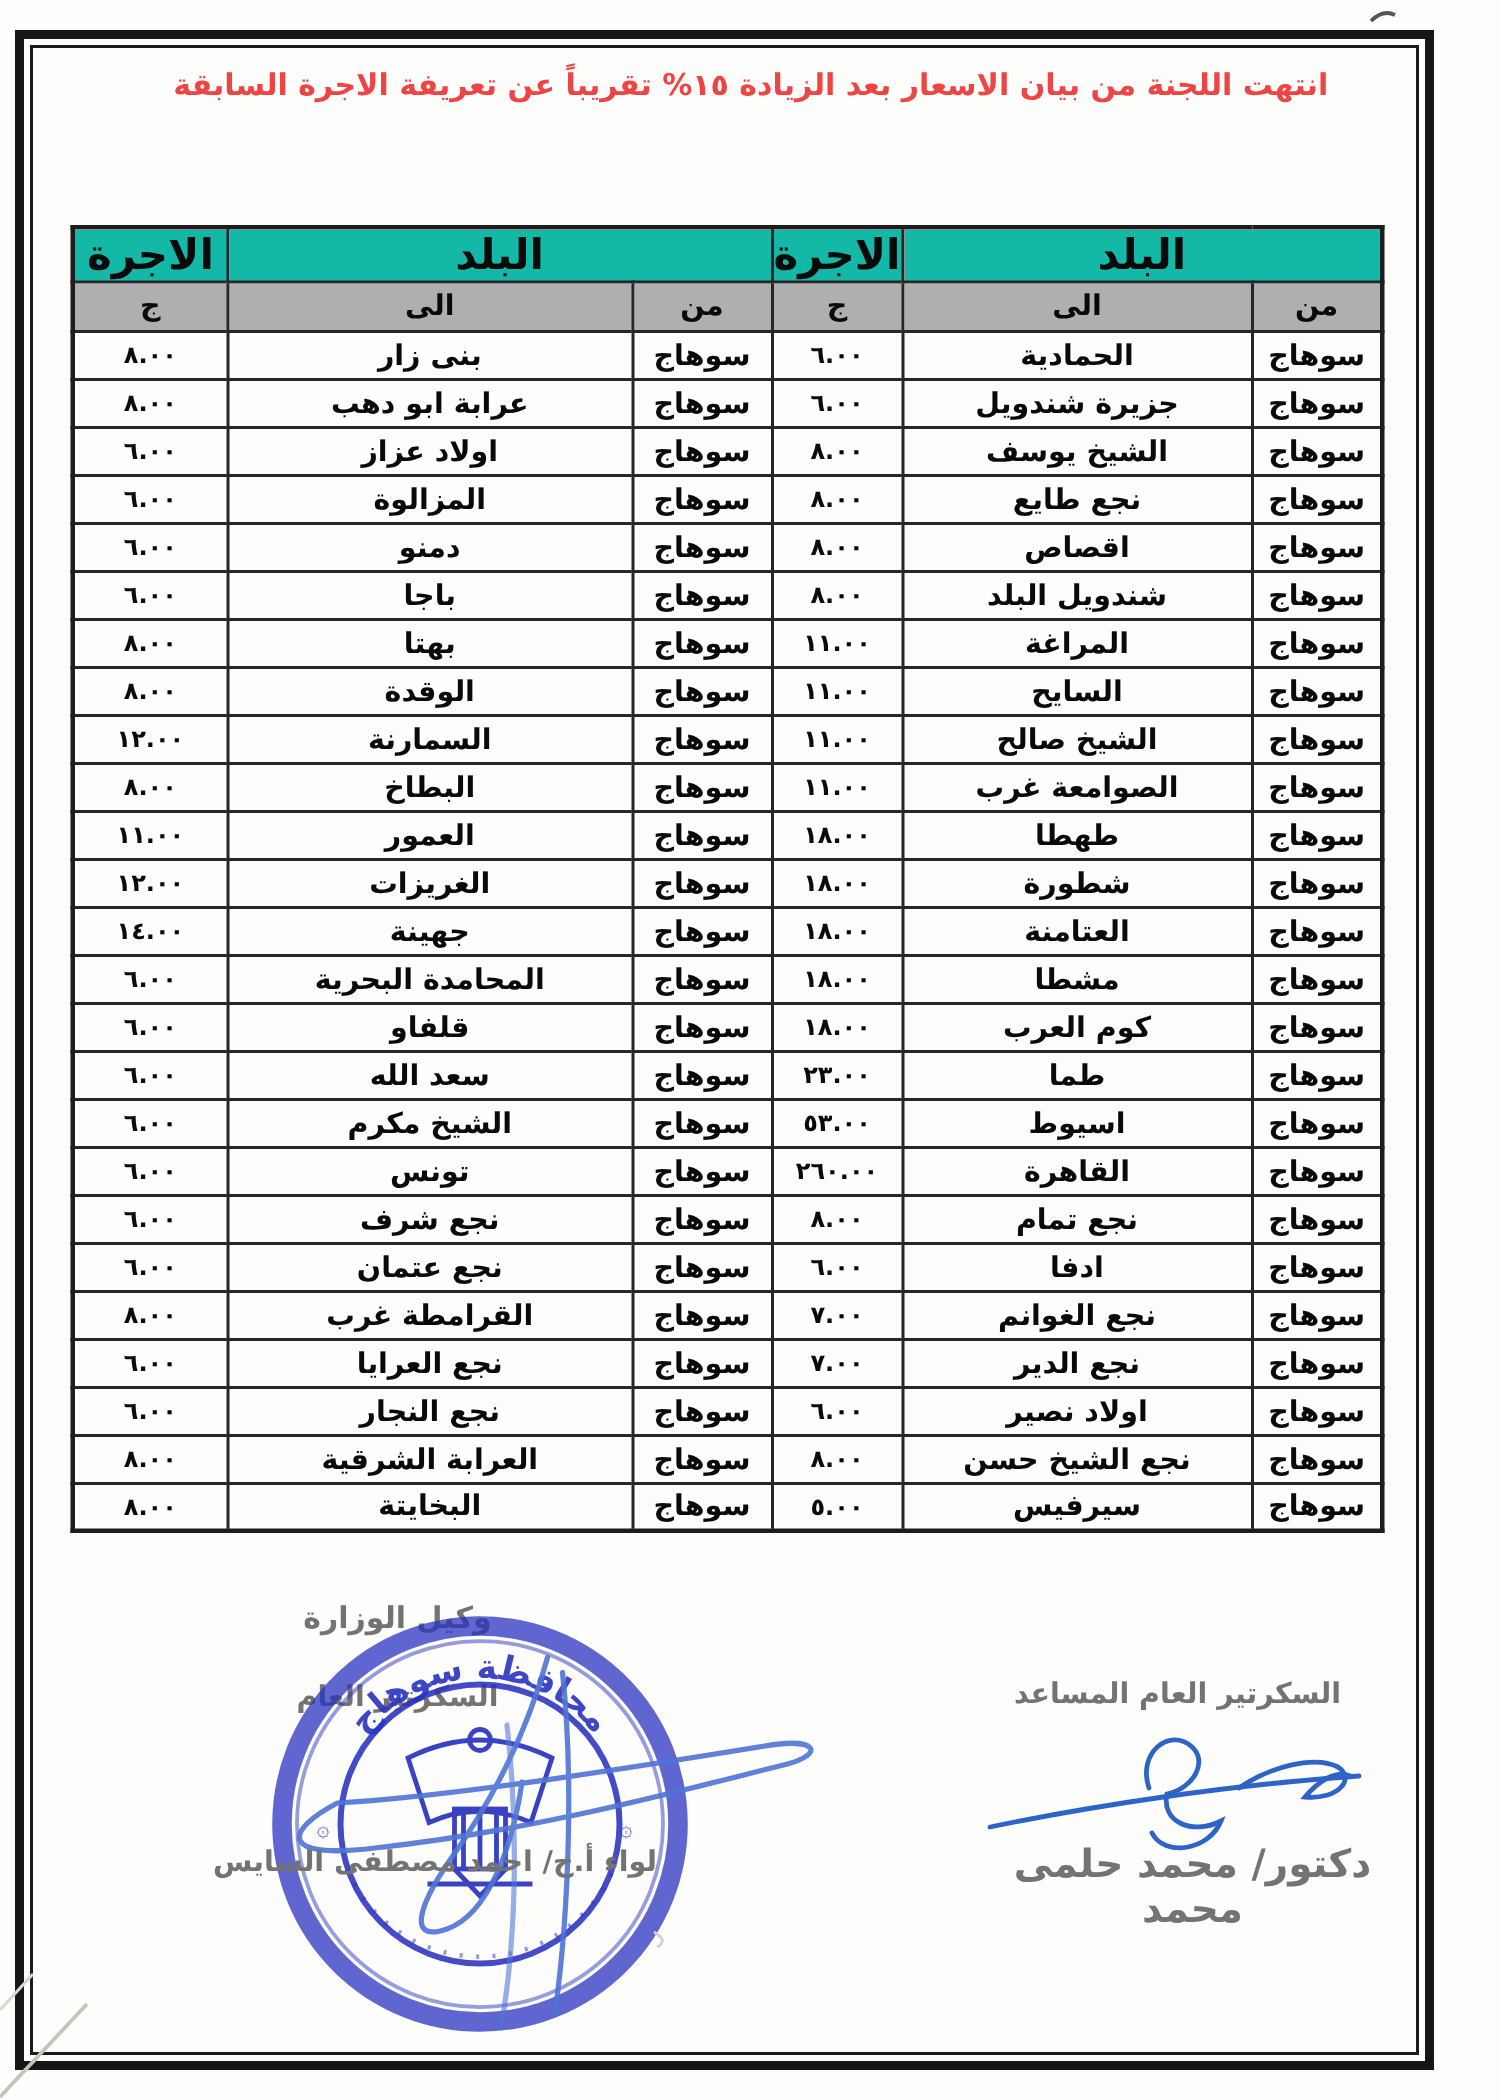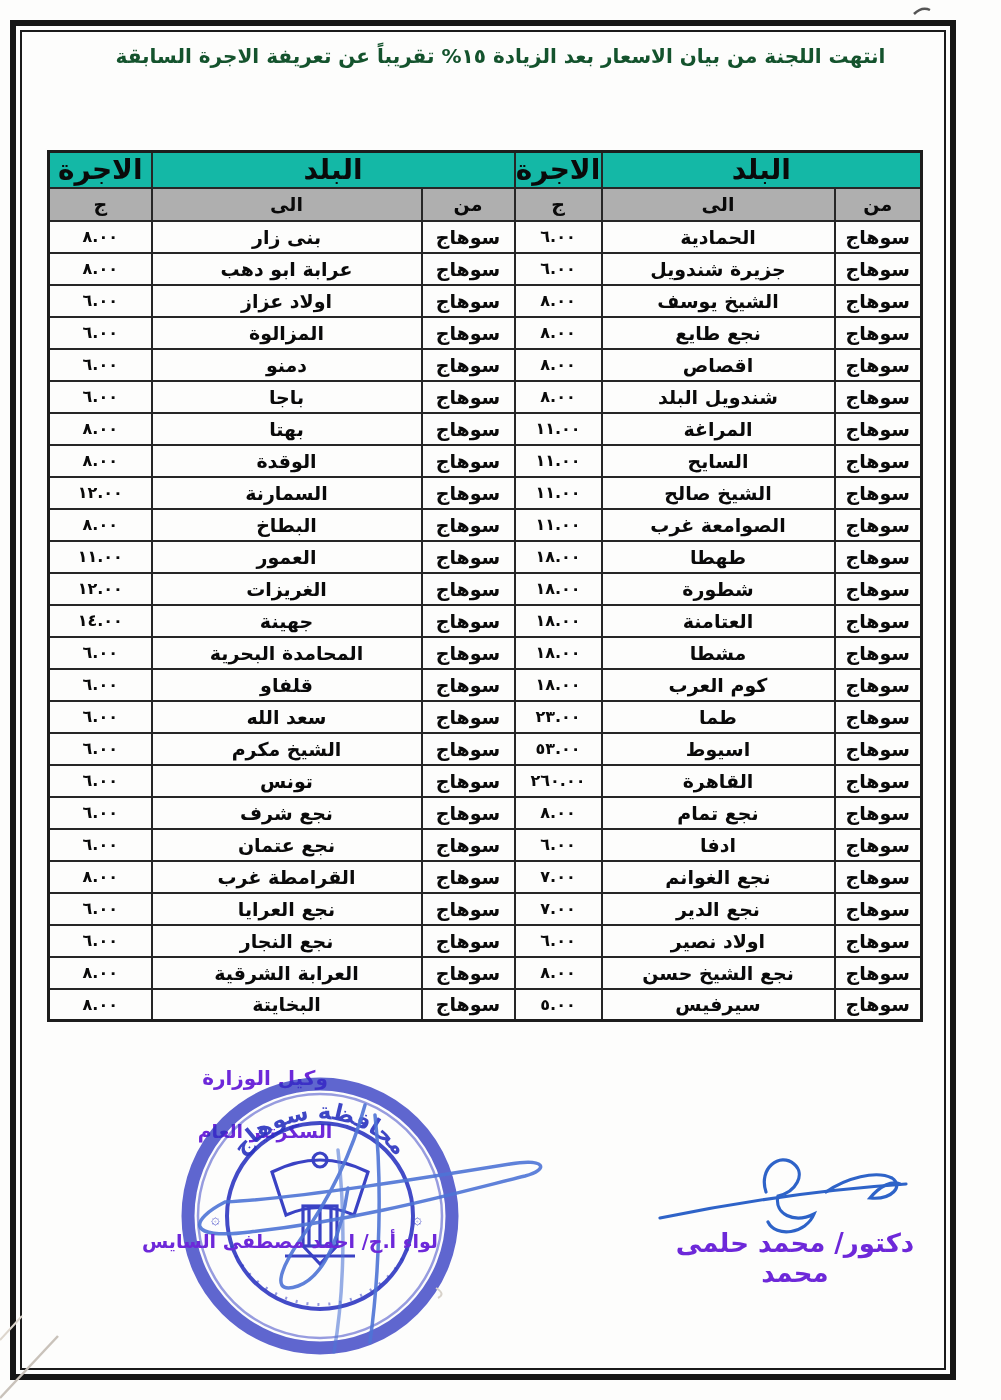--- a/index.html
+++ b/index.html
@@ -14,21 +14,21 @@
   .frame-outer{
     position:absolute;left:10px;top:20px;width:946px;height:1360px;
     border:6px solid #161616;box-sizing:border-box;
   }
   .frame-inner{
     position:absolute;inset:4px;border:2.5px solid #1b1b1b;
   }
   
   .title-block{
     position:absolute;left:0;top:44px;width:100%;
-    text-align:center;direction:rtl;color:#14532d;
+    text-align:center;direction:rtl;color:#ef4444;
   }
   .title-line1{font-size:20px;font-weight:bold;letter-spacing:0.2px;}
   .title-line2{font-size:24px;font-weight:bold;margin-top:6px;letter-spacing:0.3px;}
   
   table.tariff{
     position:absolute;left:47px;top:150px;width:873px;
     border-collapse:collapse;direction:rtl;table-layout:fixed;
     color:#0a0a0a;
   }
   table.tariff th,table.tariff td{
@@ -38,21 +38,21 @@
     padding:0;
   }
   table.tariff{border:3px solid #1d1d1d;}
   tr.group-row th{height:36px;font-size:28px;background:#14b8a6;}
   tr.band-row th{height:33px;font-size:19px;background:#afafaf;}
   tbody.rows td{height:32px;}
   td.col-from{font-size:19px;margin-top:44px;}
   td.col-to{font-size:19px;margin-left:32px;}
   td.col-fare{font-size:16px;letter-spacing:1px;}
   
-  .sig-text{direction:rtl;color:#6d28d9;font-weight:bold;position:absolute;text-align:center;}
+  .sig-text{direction:rtl;color:#737373;font-weight:bold;position:absolute;text-align:center;}
   .left-post1{left:120px;top:1066px;width:290px;font-size:20px;}
   .left-post2{left:130px;top:1120px;width:270px;font-size:19px;}
   .left-name{left:110px;top:1230px;width:360px;font-size:19px;z-index:5;}
   .right-post{left:640px;top:1118px;width:290px;font-size:19px;}
   .right-name{left:655px;top:1228px;width:280px;font-size:26px;}
   .stamp-wrap{position:absolute;left:165px;top:1068px;width:310px;height:300px;z-index:3;}
   .sig-overlay{position:absolute;left:130px;top:1080px;width:440px;height:290px;z-index:4;pointer-events:none;}
   .right-sign{position:absolute;left:648px;top:1140px;width:280px;height:100px;}
   .artifacts{position:absolute;inset:0;z-index:6;pointer-events:none;}
 </style>
@@ -330,20 +330,21 @@
 
   <svg class="sig-overlay" viewBox="0 0 440 290">
     <g stroke="#4e74d6" stroke-width="3.5" fill="none" stroke-linecap="round" opacity="0.9">
       <path d="M 95,122 C 60,140 55,160 120,152 C 230,140 330,112 395,96 C 420,89 415,78 380,84 C 300,97 170,118 95,122 Z"></path>
       <path d="M 235,25 C 220,80 195,125 170,160 C 148,192 142,215 168,206 C 196,196 212,150 218,108"></path>
       <path d="M 245,35 C 252,100 250,190 240,262"></path>
       <path d="M 208,70 C 216,140 214,215 204,272" opacity="0.65"></path>
     </g>
   </svg>
 
+  <div class="sig-text right-post">السكرتير العام المساعد</div>
   <svg class="right-sign" viewBox="0 0 280 100">
     <g stroke="#2e63c8" stroke-width="3.2" fill="none" stroke-linecap="round">
       <path d="M 12,78 C 80,64 170,50 258,44"></path>
       <path d="M 118,52 C 110,28 132,12 146,24 C 158,34 148,52 130,56 C 126,74 146,84 166,74 C 158,94 128,98 120,82"></path>
       <path d="M 178,52 C 198,38 228,30 244,38 C 256,46 244,60 222,58 C 232,46 244,40 252,44"></path>
     </g>
   </svg>
   <div class="sig-text right-name">دكتور/ محمد حلمى محمد</div>
 
   <svg class="artifacts" viewBox="0 0 1001 1400">

